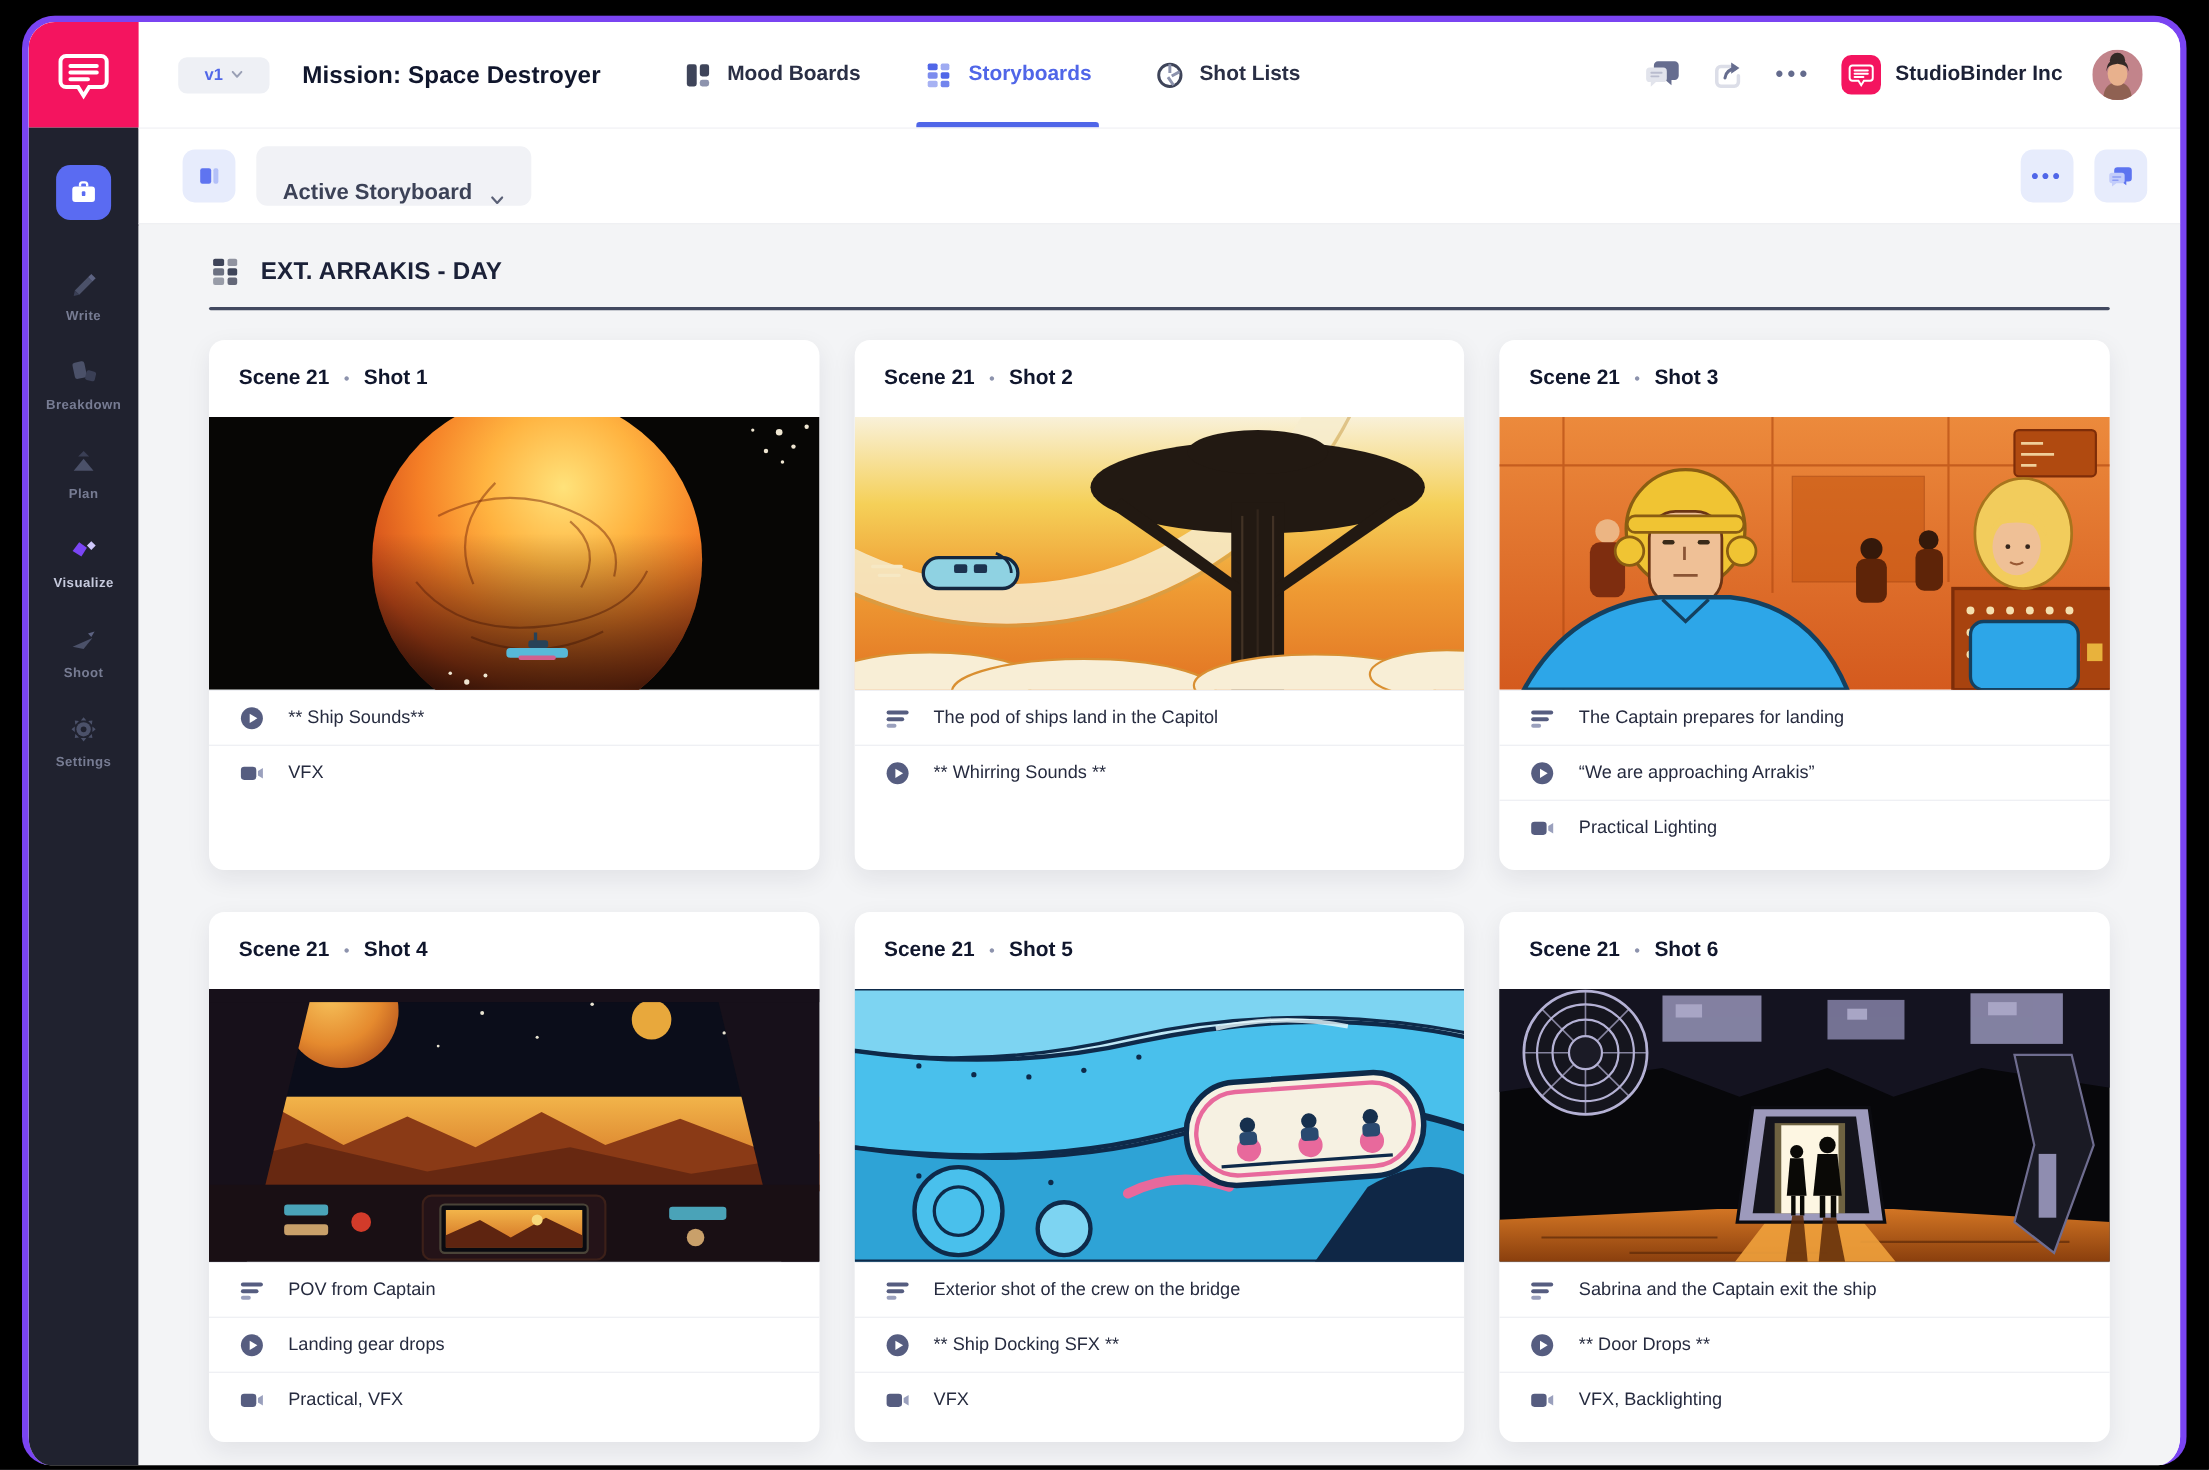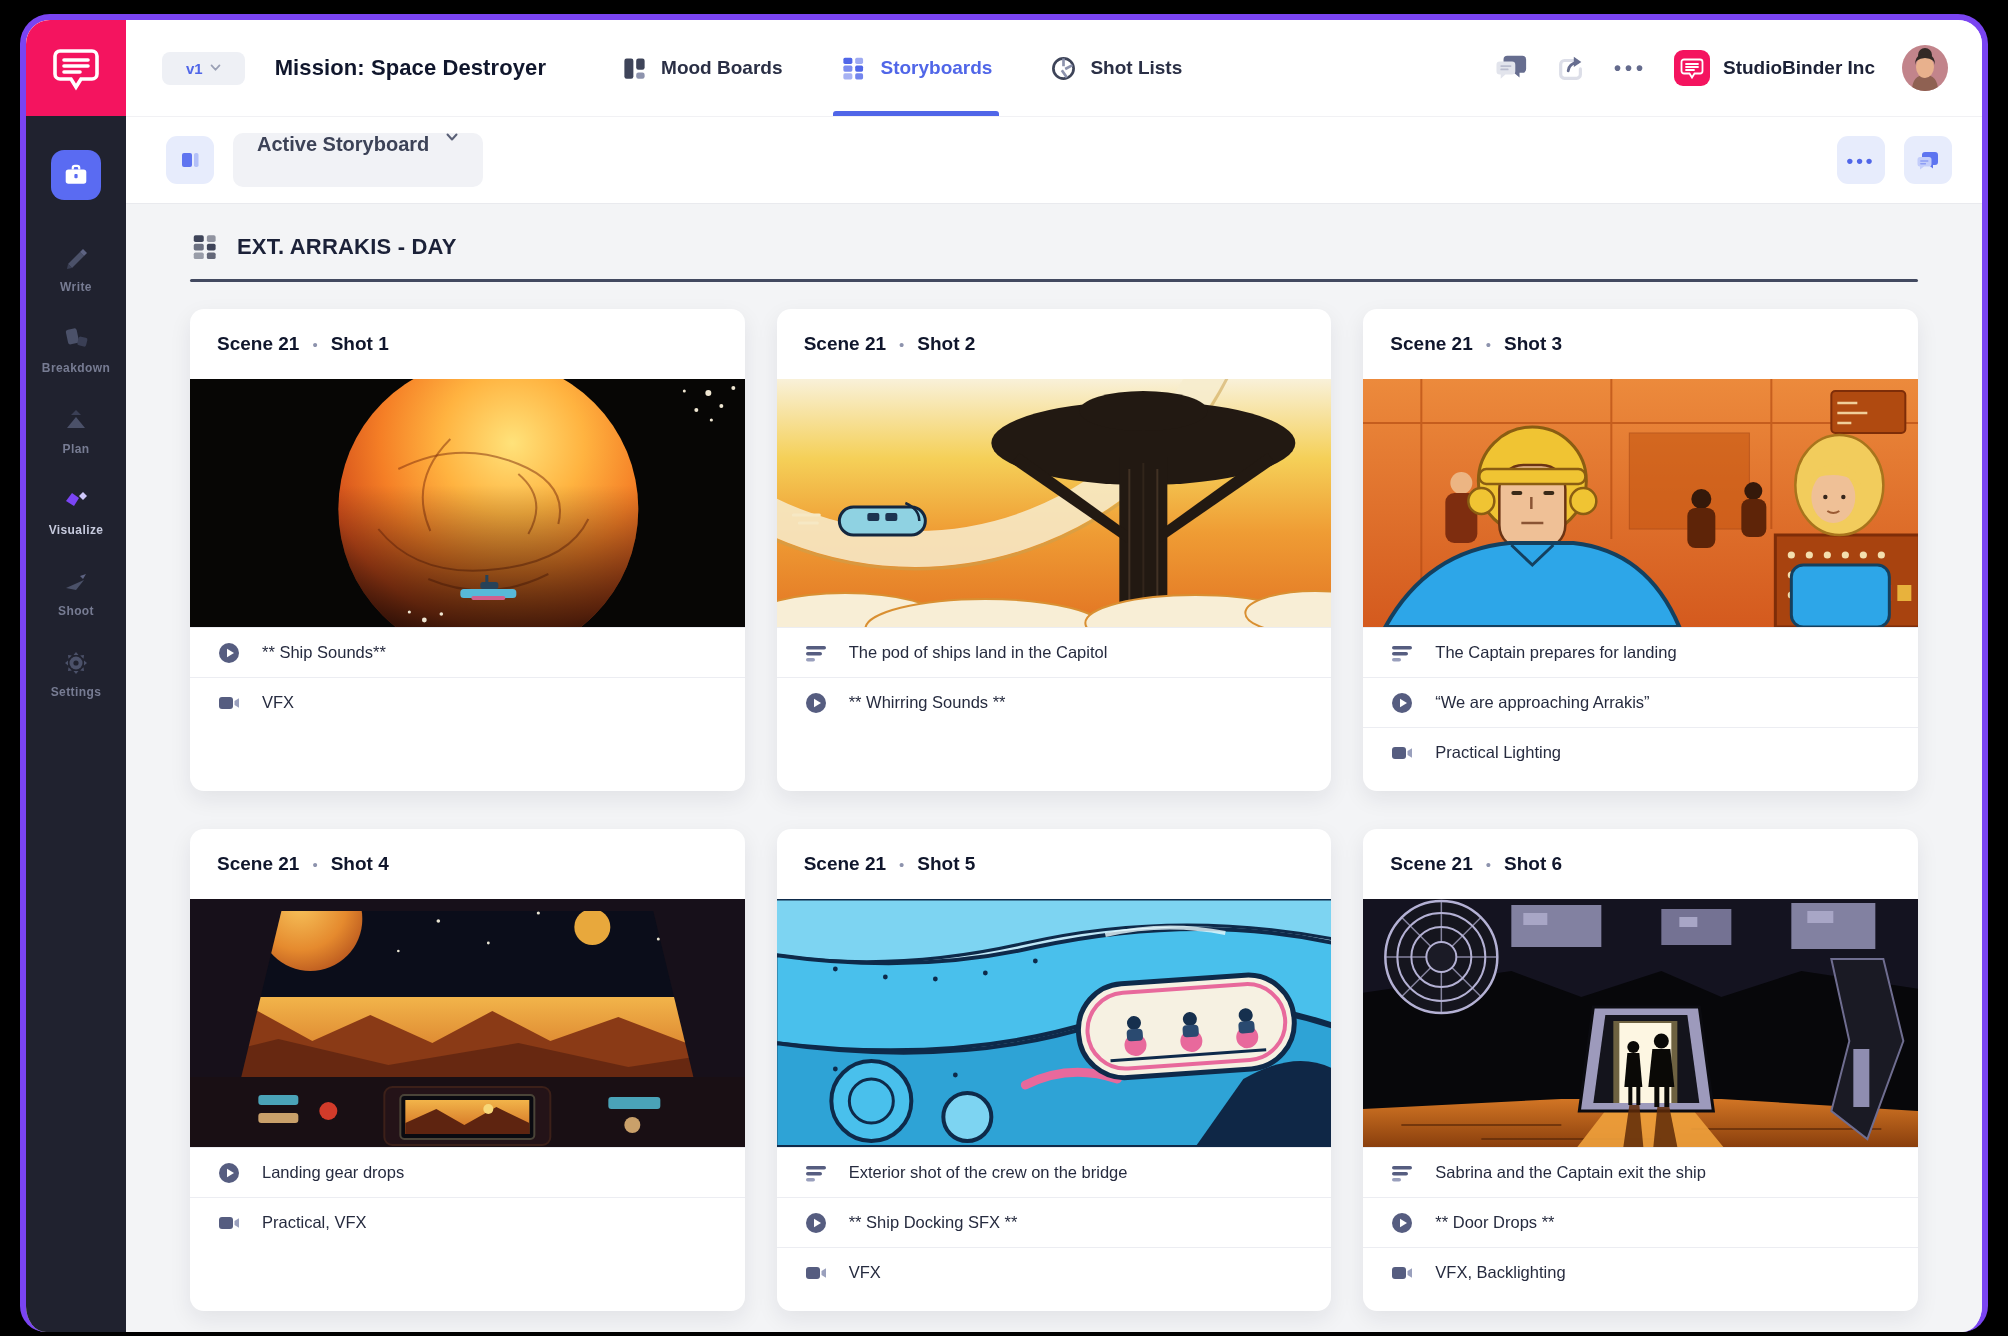--- a/index.html
+++ b/index.html
@@ -47,21 +47,21 @@
   .side-item svg{width:28px;height:28px}
   .side-item span{font-size:12px;font-weight:700;letter-spacing:.4px;color:#777c93;}
   .side-item.active span{color:#c6cadd;}
   
   .toolbar{position:absolute;left:100px;top:96px;right:0;height:88px;background:#fff;
     border-top:1px solid #f1f1f4;border-bottom:1px solid #e9eaee;display:flex;align-items:center;padding:0 30px 0 40px;gap:19px;}
   .tool-sq{width:48px;height:48px;border-radius:11px;background:var(--accent-soft);border:none;cursor:pointer;
     display:flex;align-items:center;justify-content:center;}
   .tool-sq svg{width:24px;height:24px}
   .tool-sq .more-dots{color:var(--accent);font-size:19px;letter-spacing:3px;}
-  .view-select{display:flex;align-items:flex-start;gap:16px;background:#f1f2f6;border:none;border-radius:10px;
+  .view-select{display:flex;align-items:flex-end;gap:16px;background:#f1f2f6;border:none;border-radius:10px;
     height:54px;padding:0 24px;font-size:20px;font-weight:700;color:#3c4257;cursor:pointer;font-family:inherit;}
   .view-select svg{width:14px;height:9px}
   .toolbar .spacer{flex:1}
   
   .content{position:absolute;left:100px;top:185px;right:0;bottom:0;background:var(--content-bg);
     padding:27px 64px 0 64px;overflow:hidden;}
   .section-head{display:flex;align-items:center;gap:17px;}
   .section-head svg{width:30px;height:30px}
   .section-head h2{font-size:22px;font-weight:800;color:#1b2138;letter-spacing:.2px;}
   .rule{height:3px;background:var(--divider-dark);border-radius:2px;margin-top:17px;}
@@ -556,20 +556,26 @@
               <rect x="70" y="196" width="40" height="10" rx="3" fill="#4aa3b8"></rect>
               <rect x="70" y="214" width="40" height="10" rx="3" fill="#c9a06a"></rect>
               <circle cx="140" cy="212" r="9" fill="#d23b2a"></circle>
               <rect x="420" y="198" width="52" height="12" rx="3" fill="#4aa3b8"></rect>
               <circle cx="444" cy="226" r="8" fill="#c9a06a"></circle>
             </g>
           </svg>
         </figure>
         <div class="row">
           <svg>
+                <use href="#i-desc"></use>
+              </svg>
+          <span>POV from Captain</span>
+        </div>
+        <div class="row">
+          <svg>
                 <use href="#i-play"></use>
               </svg>
           <span>Landing gear drops</span>
         </div>
         <div class="row">
           <svg>
                 <use href="#i-cam"></use>
               </svg>
           <span>Practical, VFX</span>
         </div>

